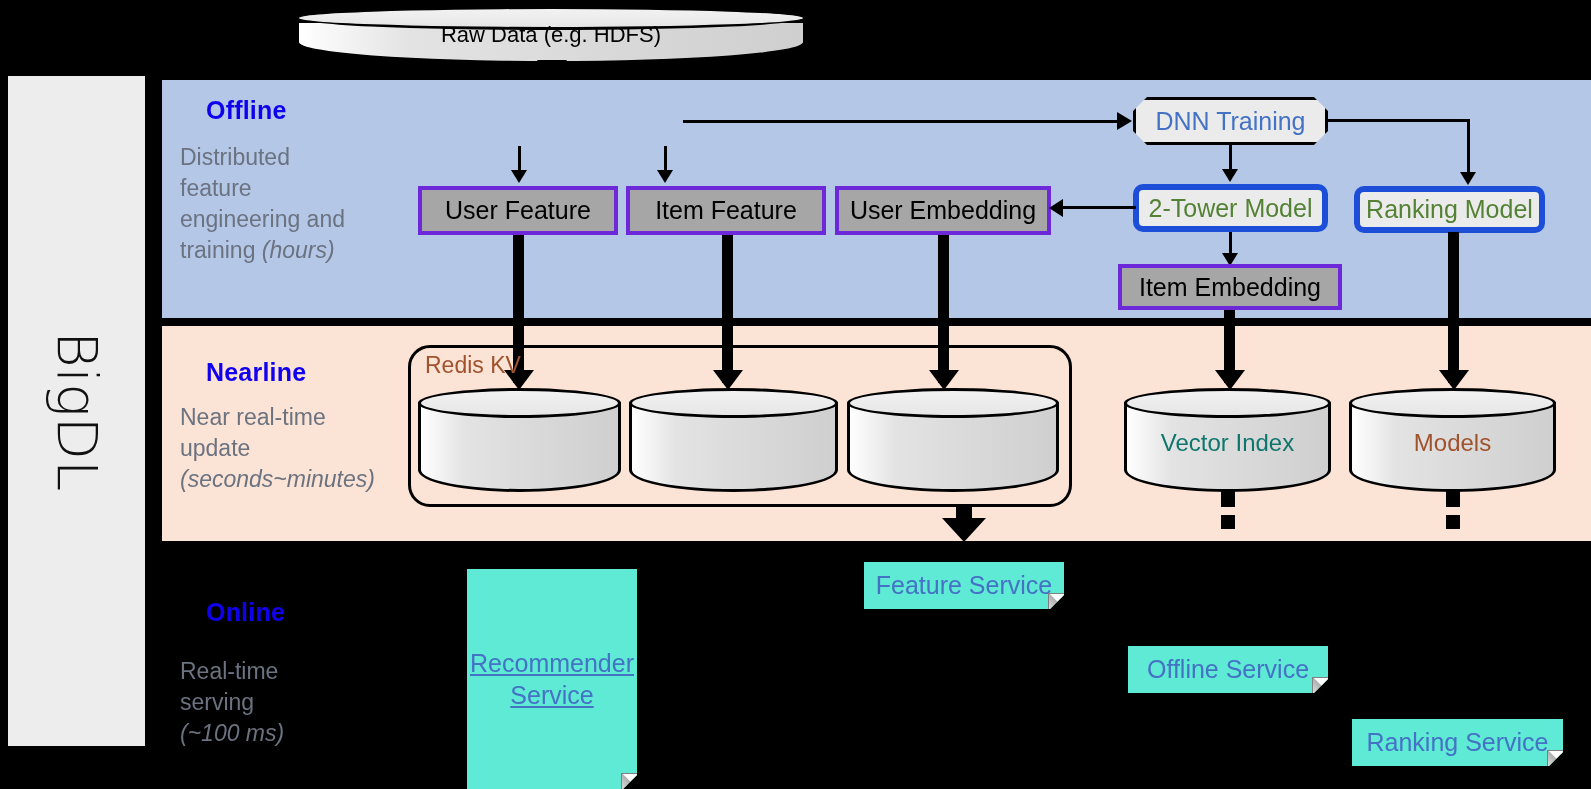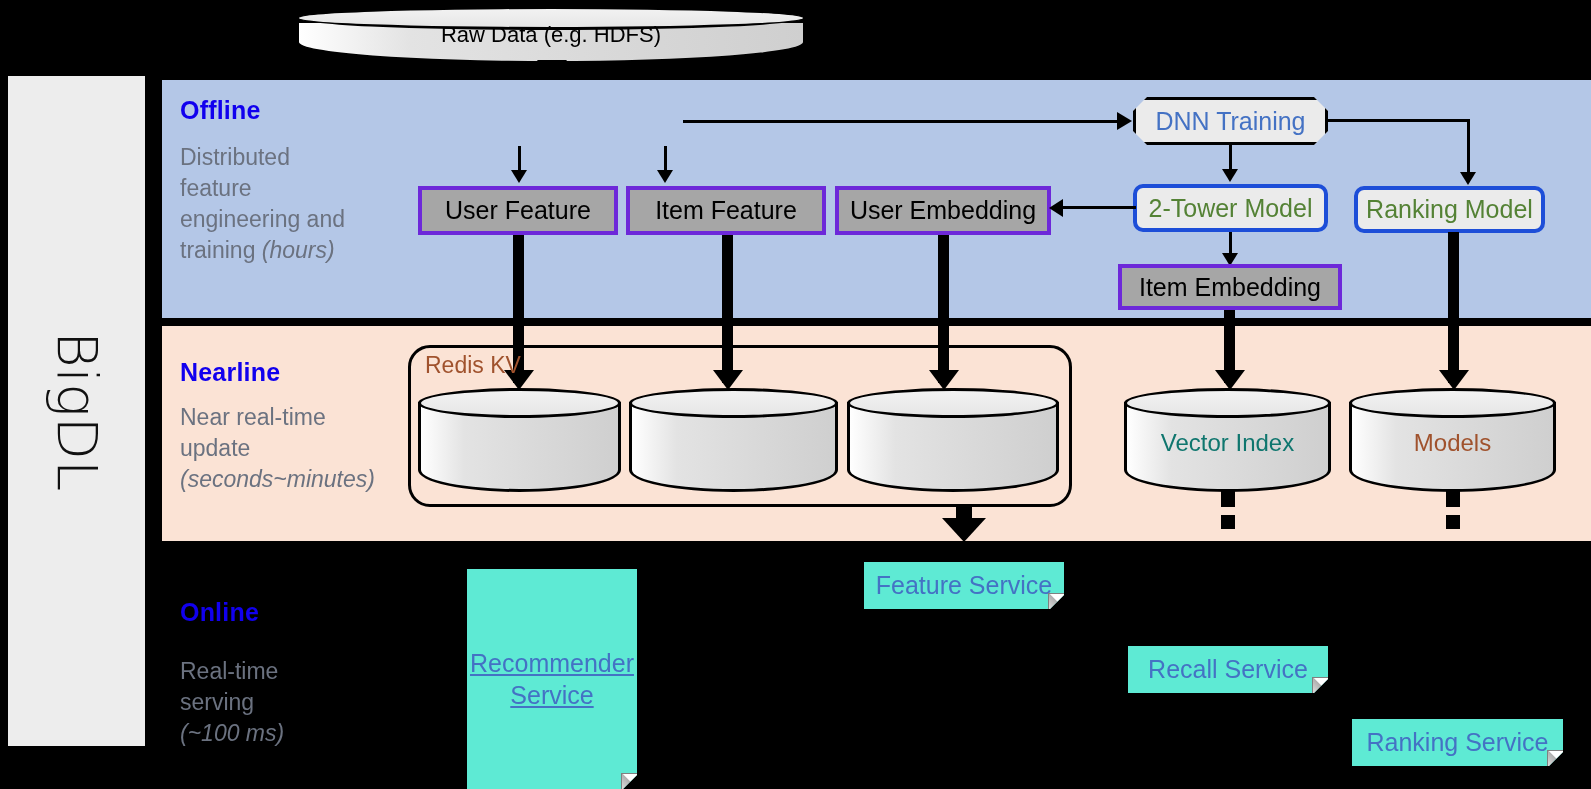--- a/index.html
+++ b/index.html
@@ -59,20 +59,21 @@
     width: 1433px; height: 244px;
     background: #000000;
   }
 
   .band-title {
     position: absolute;
     font-size: 25px;
     font-weight: 600;
     color: #1100ee;
     letter-spacing: 0.2px;
+    margin-left: 26px;
   }
   .band-sub {
     position: absolute;
     font-size: 23px;
     line-height: 31px;
     color: #6b7280;
   }
   .band-sub i { font-style: italic; }
 
   
@@ -113,21 +114,21 @@
     display: flex;
     align-items: center;
     justify-content: center;
     font-size: 25px;
     color: #000;
   }
 
   .rounded-box {
     position: absolute;
     background: #ebebeb;
-    border: 4px solid #1d4ed8;
+    border: 6px solid #1d4ed8;
     border-radius: 10px;
     box-sizing: border-box;
     display: flex;
     align-items: center;
     justify-content: center;
     font-size: 25px;
     color: #548235;
   }
 
   .flag-box {
@@ -367,21 +368,21 @@
 Service</span>
     <span class="doc-fold"></span>
   </div>
 
   <div class="doc-box" style="left:864px; top:562px; width:200px; height:47px;">
     <span>Feature Service</span>
     <span class="doc-fold"></span>
   </div>
 
   <div class="doc-box" style="left:1128px; top:646px; width:200px; height:47px;">
-    <span>Recall Service</span>
+    <span>Offline Service</span>
     <span class="doc-fold"></span>
   </div>
 
   <div class="doc-box" style="left:1352px; top:719px; width:211px; height:47px;">
     <span>Ranking Service</span>
     <span class="doc-fold"></span>
   </div>
 
 </div>
 

